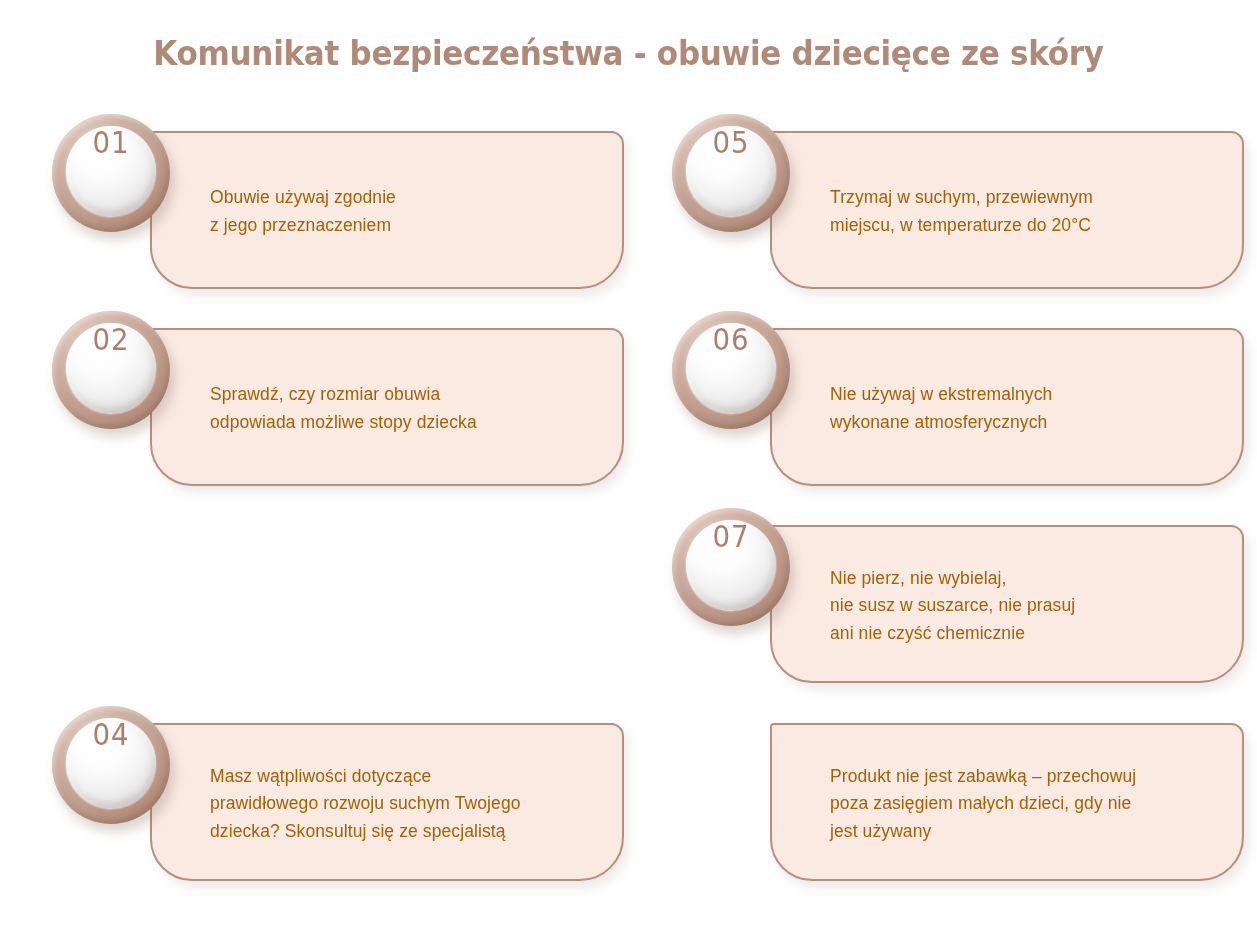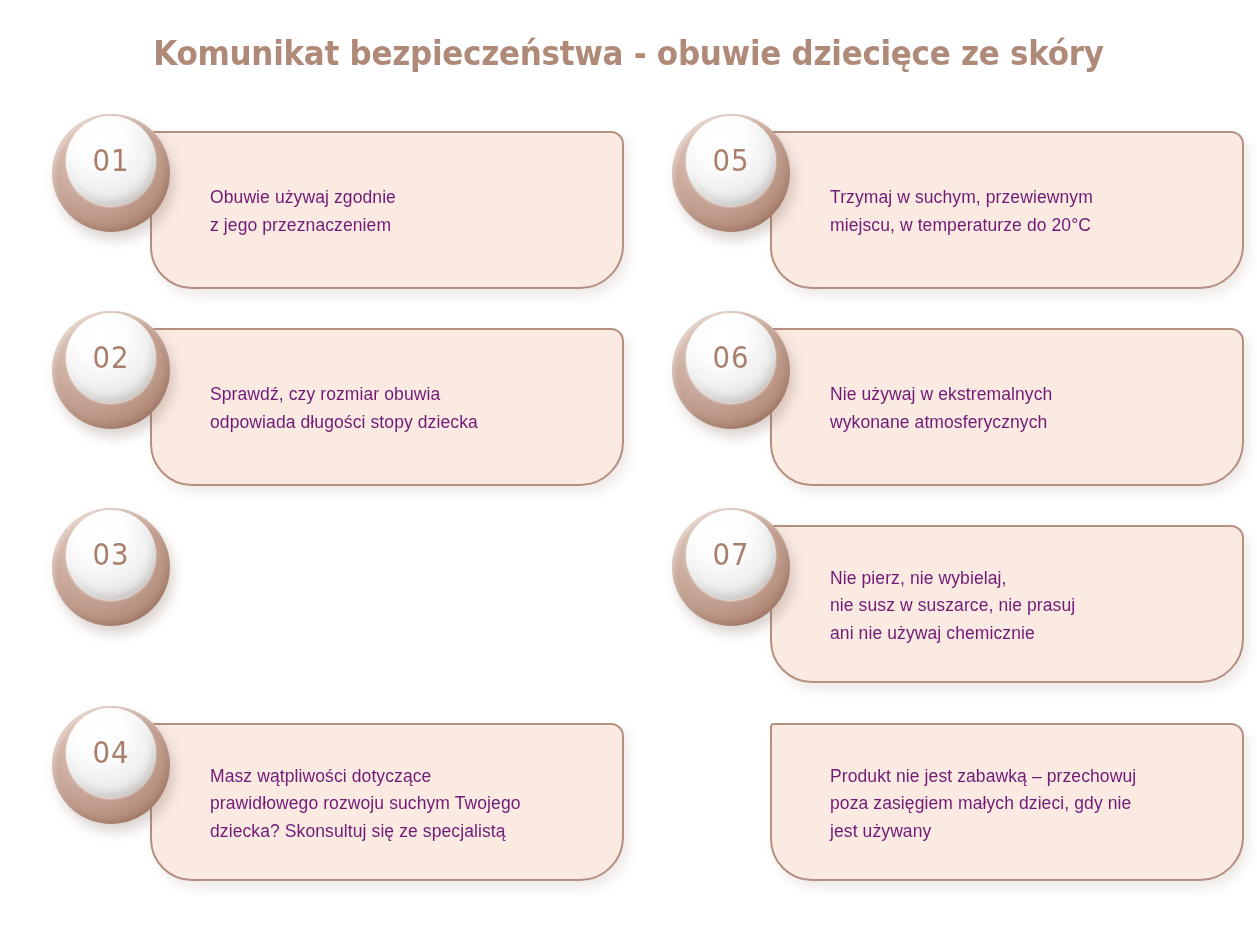--- a/index.html
+++ b/index.html
@@ -93,21 +93,21 @@
   .card-text {
     position: absolute;
     left: 58px;
     top: 0;
     width: 400px;
     height: 158px;
     display: flex;
     align-items: center;
     font-size: 17.5px;
     line-height: 1.58;
-    color: #701a75;
+    color: #a16207;
     letter-spacing: 0.1px;
     white-space: pre-line;
   }
 
   
   .badge {
     position: absolute;
     left: 0;
     top: 0;
     width: 118px;
@@ -118,32 +118,32 @@
     box-shadow:
       4px 8px 12px rgba(120, 92, 78, 0.26),
       inset -2px -3px 5px rgba(120, 80, 62, 0.25),
       inset 2px 3px 5px rgba(255, 255, 255, 0.45);
     z-index: 3;
   }
 
   .badge-inner {
     position: absolute;
     left: 14px;
-    top: 2px;
+    top: 12px;
     width: 90px;
     height: 90px;
     border-radius: 50%;
     background:
       radial-gradient(circle at 38% 26%, #ffffff 0%, #fdfdfd 30%, #f0f0f0 58%, #e0e0e0 80%, #d2d2d2 100%);
     box-shadow:
       inset 2px 3px 6px rgba(255,255,255,0.95),
       inset -2px -4px 7px rgba(140,130,125,0.30),
       0 1px 2px rgba(255,255,255,0.8);
     display: flex;
-    align-items: center;
+    align-items: flex-start;
     justify-content: center;
   }
 
   .badge-num {
     font-size: 30px;
     font-weight: normal;
     color: #a9806e;
     letter-spacing: 1px;
     font-family: "DejaVu Sans", "Liberation Sans", sans-serif;
     transform: scaleX(0.92) translateY(-1px);
@@ -166,35 +166,30 @@
       <div class="badge">
         <div class="badge-inner">
           <span class="badge-num">01</span>
         </div>
       </div>
     </div>
 
     <div class="item col-l row-2">
       <div class="card">
         <div class="card-text">Sprawdź, czy rozmiar obuwia
-odpowiada długości stopy dziecka</div>
+odpowiada możliwe stopy dziecka</div>
       </div>
       <div class="badge">
         <div class="badge-inner">
           <span class="badge-num">02</span>
         </div>
       </div>
     </div>
 
     <div class="item col-l row-3">
-      <div class="badge">
-        <div class="badge-inner">
-          <span class="badge-num">03</span>
-        </div>
-      </div>
     </div>
 
     <div class="item col-l row-4">
       <div class="card">
         <div class="card-text">Masz wątpliwości dotyczące
 prawidłowego rozwoju suchym Twojego
 dziecka? Skonsultuj się ze specjalistą</div>
       </div>
       <div class="badge">
         <div class="badge-inner">
@@ -224,21 +219,21 @@
         <div class="badge-inner">
           <span class="badge-num">06</span>
         </div>
       </div>
     </div>
 
     <div class="item col-r row-3">
       <div class="card">
         <div class="card-text">Nie pierz, nie wybielaj,
 nie susz w suszarce, nie prasuj
-ani nie używaj chemicznie</div>
+ani nie czyść chemicznie</div>
       </div>
       <div class="badge">
         <div class="badge-inner">
           <span class="badge-num">07</span>
         </div>
       </div>
     </div>
 
     <div class="item col-r row-4">
       <div class="card">

